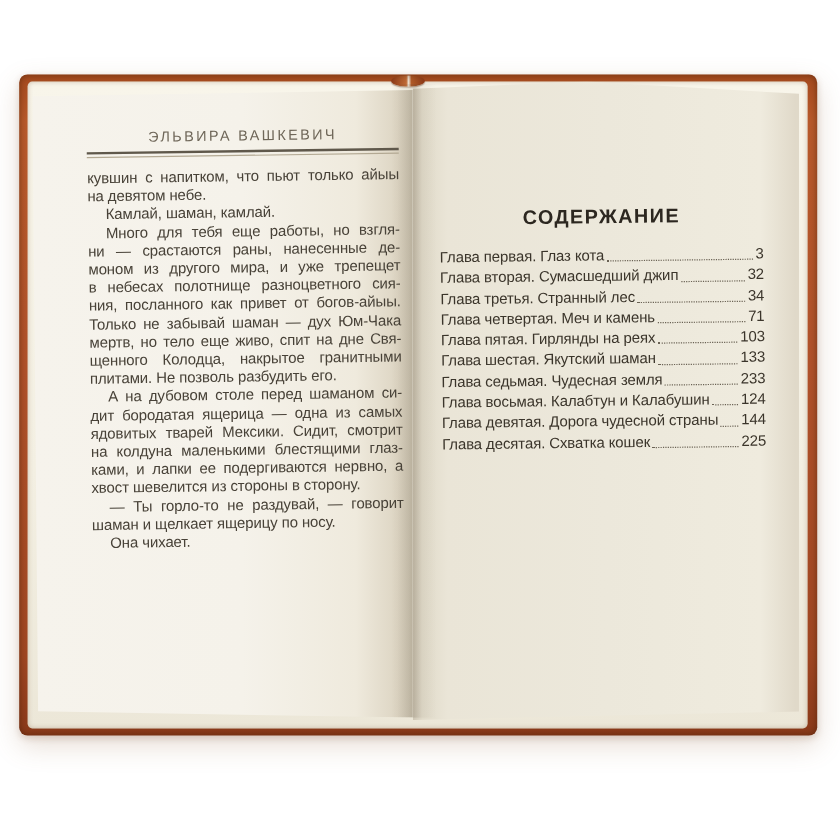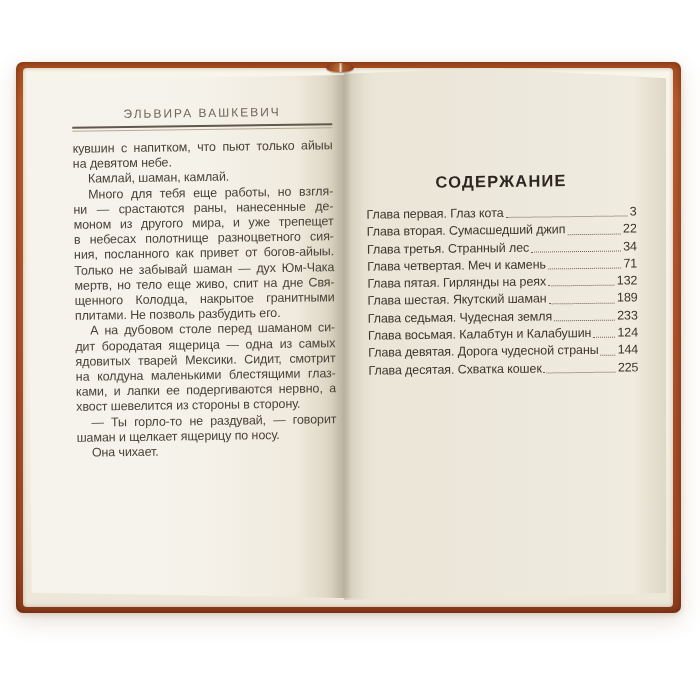--- a/index.html
+++ b/index.html
@@ -129,41 +129,41 @@
     <div class="toc-title">СОДЕРЖАНИЕ</div>
     <div class="toc" id="toc-rows">
         <div class="toc-row">
           <span class="toc-label">Глава первая. Глаз кота</span>
           <span class="toc-leader"></span>
           <span class="toc-num">3</span>
         </div>
         <div class="toc-row">
           <span class="toc-label">Глава вторая. Сумасшедший джип</span>
           <span class="toc-leader"></span>
-          <span class="toc-num">22</span>
+          <span class="toc-num">32</span>
         </div>
         <div class="toc-row">
           <span class="toc-label">Глава третья. Странный лес</span>
           <span class="toc-leader"></span>
           <span class="toc-num">34</span>
         </div>
         <div class="toc-row">
           <span class="toc-label">Глава четвертая. Меч и камень</span>
           <span class="toc-leader"></span>
           <span class="toc-num">71</span>
         </div>
         <div class="toc-row">
           <span class="toc-label">Глава пятая. Гирлянды на реях</span>
           <span class="toc-leader"></span>
-          <span class="toc-num">132</span>
+          <span class="toc-num">103</span>
         </div>
         <div class="toc-row">
           <span class="toc-label">Глава шестая. Якутский шаман</span>
           <span class="toc-leader"></span>
-          <span class="toc-num">189</span>
+          <span class="toc-num">133</span>
         </div>
         <div class="toc-row">
           <span class="toc-label">Глава седьмая. Чудесная земля</span>
           <span class="toc-leader"></span>
           <span class="toc-num">233</span>
         </div>
         <div class="toc-row">
           <span class="toc-label">Глава восьмая. Калабтун и Калабушин</span>
           <span class="toc-leader"></span>
           <span class="toc-num">124</span>

